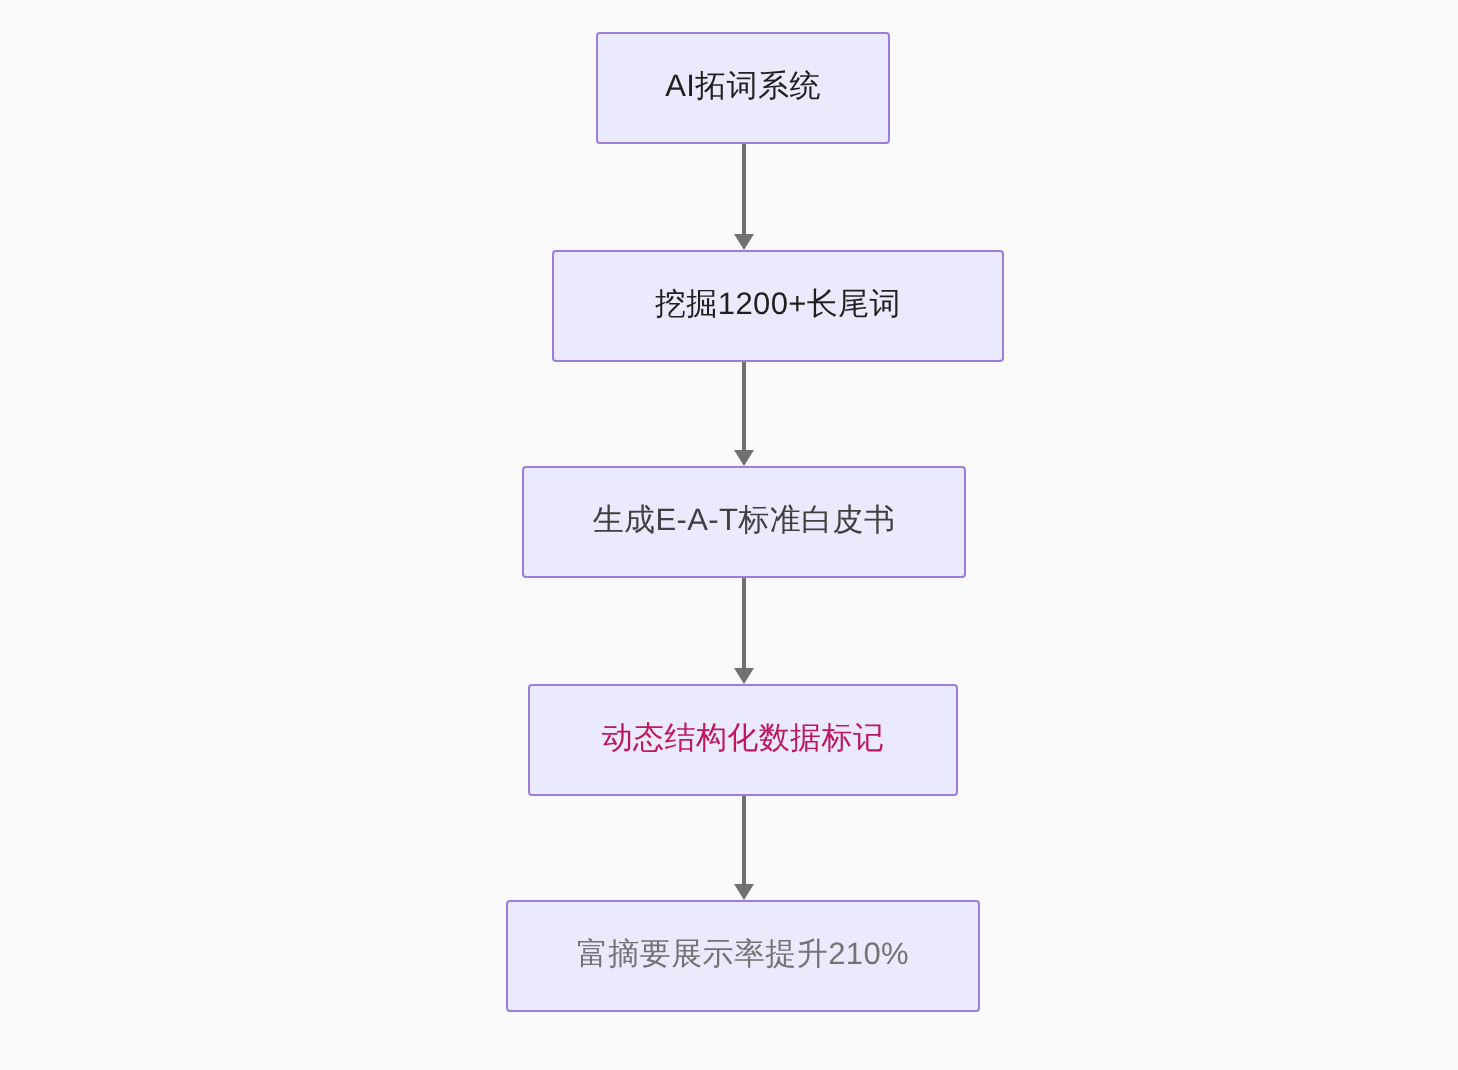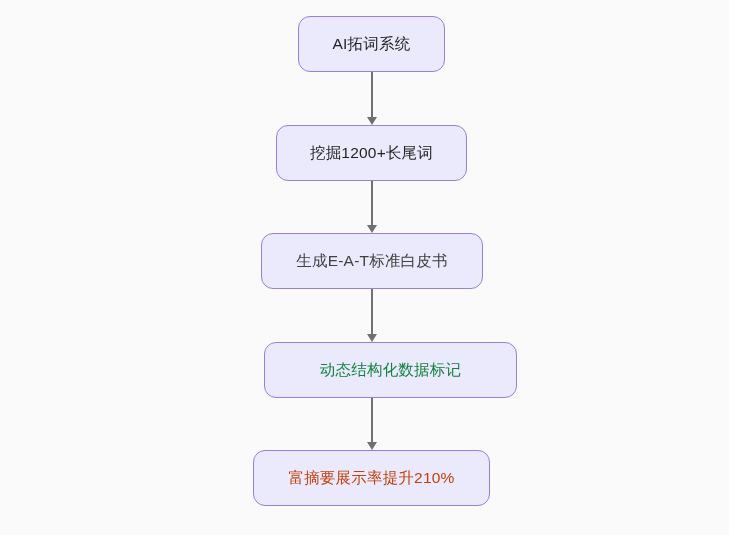--- a/index.html
+++ b/index.html
@@ -16,21 +16,21 @@
   #flowchart {
     position: relative;
     width: 729px;
     height: 535px;
   }
   .node {
     position: absolute;
     box-sizing: border-box;
     background: #ebe9fc;
     border: 1.6px solid #9c7ddb;
-    border-radius: 12px;
+    border-radius: 2px;
     display: flex;
     align-items: center;
     justify-content: center;
     color: #1f1f1f;
     font-size: 15.5px;
     letter-spacing: 0.2px;
     line-height: 1;
     white-space: nowrap;
   }
   .node-label {
@@ -46,33 +46,33 @@
 </style>
 </head>
 <body style="background: rgb(250, 250, 250);">
 
 <div id="flowchart">
 
   <div class="node" style="left: 298px; top: 16px; width: 147px; height: 56px; background: rgb(235, 233, 252); border-color: rgb(156, 125, 219); color: rgb(31, 31, 31);">
     <span class="node-label">AI拓词系统</span>
   </div>
 
-  <div class="node" style="left: 276px; top: 125px; width: 191px; height: 56px; background: rgb(235, 233, 252); border-color: rgb(156, 125, 219); color: rgb(31, 31, 31);">
+  <div class="node" style="left: 276px; top: 125px; width: 226px; height: 56px; background: rgb(235, 233, 252); border-color: rgb(156, 125, 219); color: rgb(31, 31, 31);">
     <span class="node-label">挖掘1200+长尾词</span>
   </div>
 
   <div class="node" style="left: 261px; top: 233px; width: 222px; height: 56px; background: rgb(235, 233, 252); border-color: rgb(156, 125, 219); color: #404040;">
     <span class="node-label">生成E-A-T标准白皮书</span>
   </div>
 
-  <div class="node" style="left: 264px; top: 342px; width: 253px; height: 56px; background: rgb(235, 233, 252); border-color: rgb(156, 125, 219); color: #15803d;">
+  <div class="node" style="left: 264px; top: 342px; width: 215px; height: 56px; background: rgb(235, 233, 252); border-color: rgb(156, 125, 219); color: #be185d;">
     <span class="node-label">动态结构化数据标记</span>
   </div>
 
-  <div class="node" style="left: 253px; top: 450px; width: 237px; height: 56px; background: rgb(235, 233, 252); border-color: rgb(156, 125, 219); color: #c2410c;">
+  <div class="node" style="left: 253px; top: 450px; width: 237px; height: 56px; background: rgb(235, 233, 252); border-color: rgb(156, 125, 219); color: #737373;">
     <span class="node-label">富摘要展示率提升210%</span>
   </div>
 
   <div class="edge" style="left: 364.5px; top: 72px; width: 14px; height: 53px;">
       <svg width="14" height="53" viewBox="0 0 14 53">
         <line x1="7" y1="0" x2="7" y2="46" stroke="#707070" stroke-width="2"></line>
         <polygon points="2,45 12,45 7,53" fill="#707070"></polygon>
       </svg>
     </div>
   <div class="edge" style="left: 364.5px; top: 181px; width: 14px; height: 52px;">

